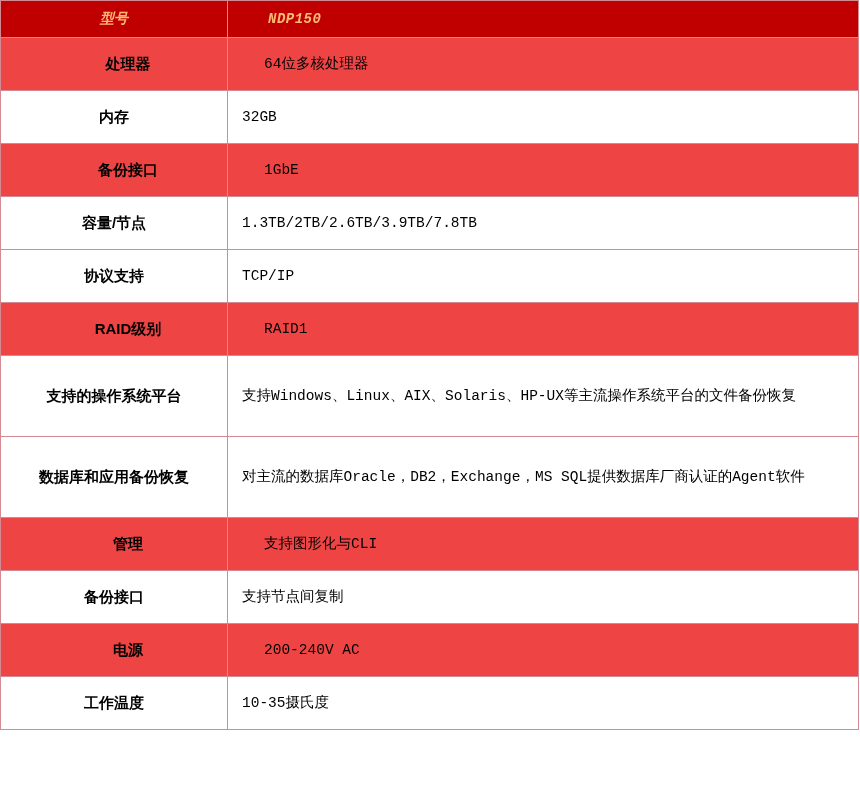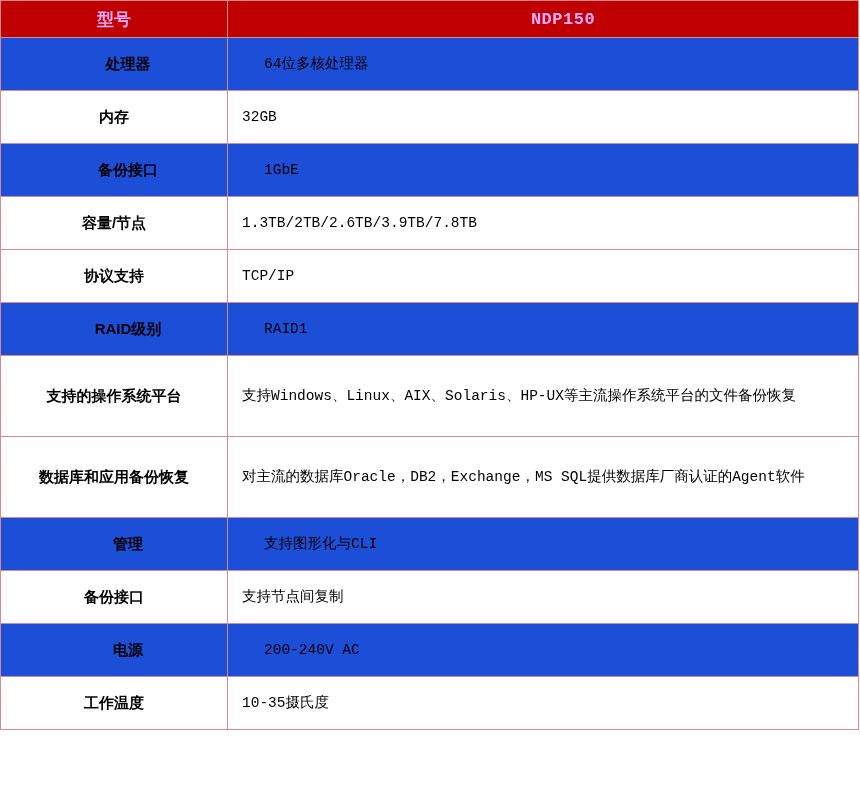--- a/index.html
+++ b/index.html
@@ -24,28 +24,29 @@
 
   .spec-table th, .spec-table td {
     border: 1px solid #d48a92;
     padding: 0;
     vertical-align: middle;
   }
 
   
   .hdr-cell {
     background: #c00000;
-    color: #f0abfc;
-    font-size: 17px;
+    color: #fdba74;
+    font-size: 14px;
     font-weight: bold;
     height: 36px;
     text-align: center;
+    font-style: italic;
   }
   .hdr-cell.value-hdr {
-    text-align: center;
+    text-align: left;
     padding-left: 40px;
     font-family: "Liberation Mono", monospace;
     font-weight: bold;
     letter-spacing: 0.5px;
   }
 
   
   td.label {
     text-align: center;
     font-size: 15px;
@@ -65,21 +66,21 @@
     font-family: "Liberation Mono", monospace;
     line-height: 34px;
   }
   td.value.wrap {
     line-height: 40px;
   }
   td.value.cjk {
     font-family: Liberation Mono, monospace;
   }
 
-  tr.shade td { background: #1d4ed8; padding-left: 36px; }
+  tr.shade td { background: #ef4444; padding-left: 36px; }
   tr.plain td { background: #ffffff; }
 
   tr.r-tall td { height: 68px; }
   tr.r-normal td { height: 40px; }
 </style>
 </head>
 <body>
 
 <table class="spec-table">
   <colgroup>

